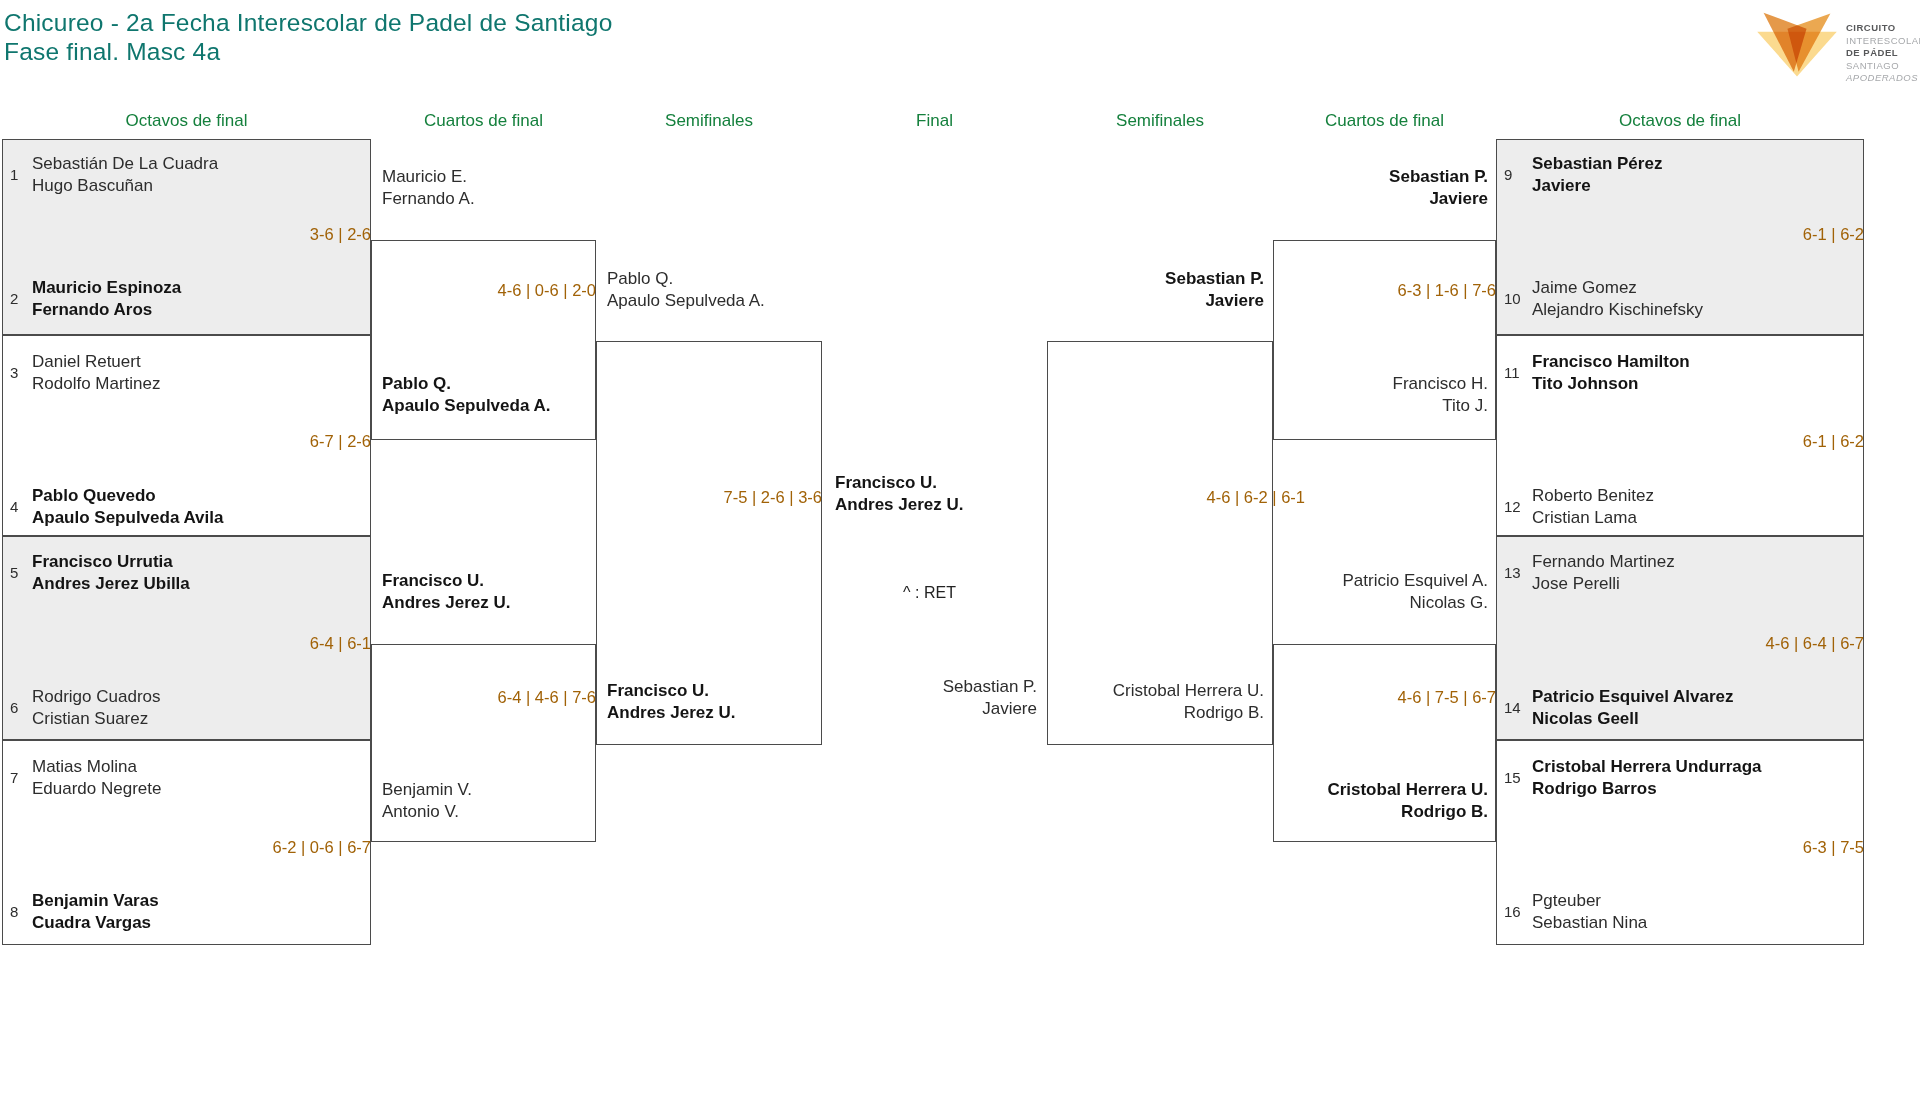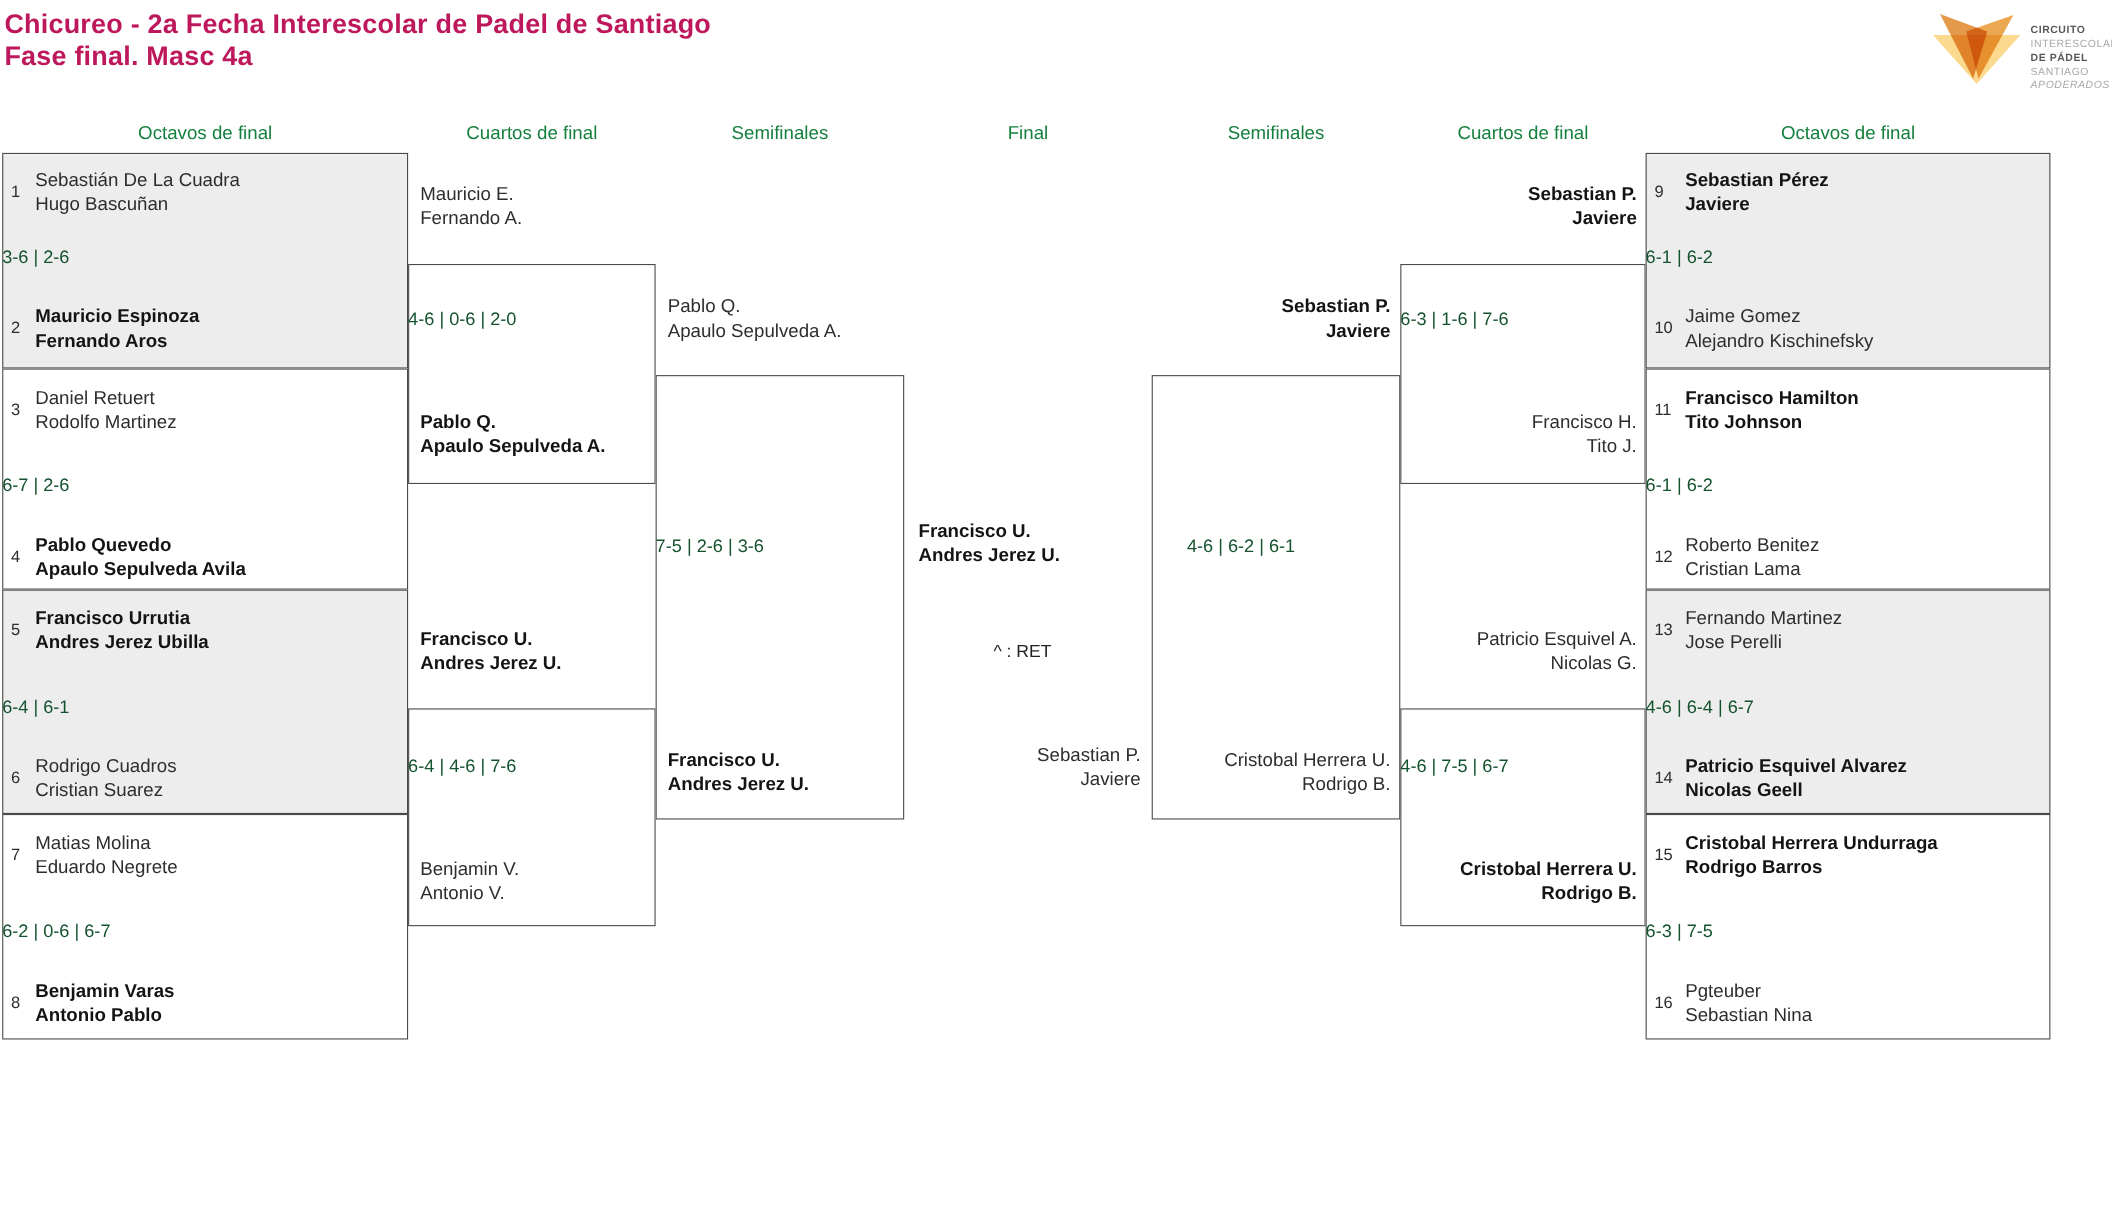--- a/index.html
+++ b/index.html
@@ -1,25 +1,25 @@
 <!DOCTYPE html>
 <html><head>
 <meta charset="utf-8">
 <style>
   html,body{margin:0;padding:0;background:#fff;}
   body{font-family:"Liberation Sans","DejaVu Sans",sans-serif;}
   .stage{position:relative;width:1920px;height:1100px;background:#fff;overflow:hidden;color:#222;}
-  .title{position:absolute;left:4px;top:8px;font-size:24.5px;line-height:29px;font-weight:700;color:#be185d;letter-spacing:0.2px;}
+  .title{position:absolute;left:4px;top:8px;font-size:24.5px;line-height:29px;font-weight:400;color:#0f766e;letter-spacing:0.2px;}
   .hdr{position:absolute;top:110px;font-size:17px;line-height:22px;text-align:center;color:#15803d;}
   .box{position:absolute;border:1px solid #4b4b4b;box-sizing:border-box;background:#fff;}
   .box.g{background:#ededed;}
   .nm{position:absolute;font-size:17px;line-height:22px;color:#2d2d2d;white-space:nowrap;}
   .nm.w{font-weight:700;color:#141414;}
   .nm.ra{text-align:right;}
-  .sc{position:absolute;font-size:16.5px;line-height:22px;color:#14532d;text-align:left;}
+  .sc{position:absolute;font-size:16.5px;line-height:22px;color:#a16207;text-align:right;}
   .seed{position:absolute;font-size:15px;line-height:20px;color:#2d2d2d;}
   .note{position:absolute;font-size:16px;line-height:22px;color:#222;text-align:center;}
   .logo{position:absolute;left:1757px;top:8px;display:flex;align-items:flex-start;}
   .logo svg{display:block;}
   .logo-text{margin-left:9px;margin-top:14px;font-size:9.5px;line-height:12.5px;letter-spacing:0.5px;color:#a6a8ab;}
   .logo-text .dk{color:#57585a;font-weight:700;}
   .logo-text .it{font-style:italic;}
 </style>
 </head>
 <body>
@@ -107,21 +107,21 @@
 
   <div class="seed" style="left:10px;top:768px;">7</div>
   <div class="nm" style="left:32px;top:756px;">
     <div>Matias Molina</div>
     <div>Eduardo Negrete</div>
   </div>
   <div class="sc" style="left:2px;width:369px;top:836px;">6-2 | 0-6 | 6-7</div>
   <div class="seed" style="left:10px;top:902px;">8</div>
   <div class="nm w" style="left:32px;top:890px;">
     <div>Benjamin Varas</div>
-    <div>Antonio Pablo</div>
+    <div>Cuadra Vargas</div>
   </div>
 
   <div class="nm" style="left:382px;top:166px;">
     <div>Mauricio E.</div>
     <div>Fernando A.</div>
   </div>
   <div class="sc" style="left:371px;width:225px;top:279px;">4-6 | 0-6 | 2-0</div>
   <div class="nm w" style="left:382px;top:373px;">
     <div>Pablo Q.</div>
     <div>Apaulo Sepulveda A.</div>

